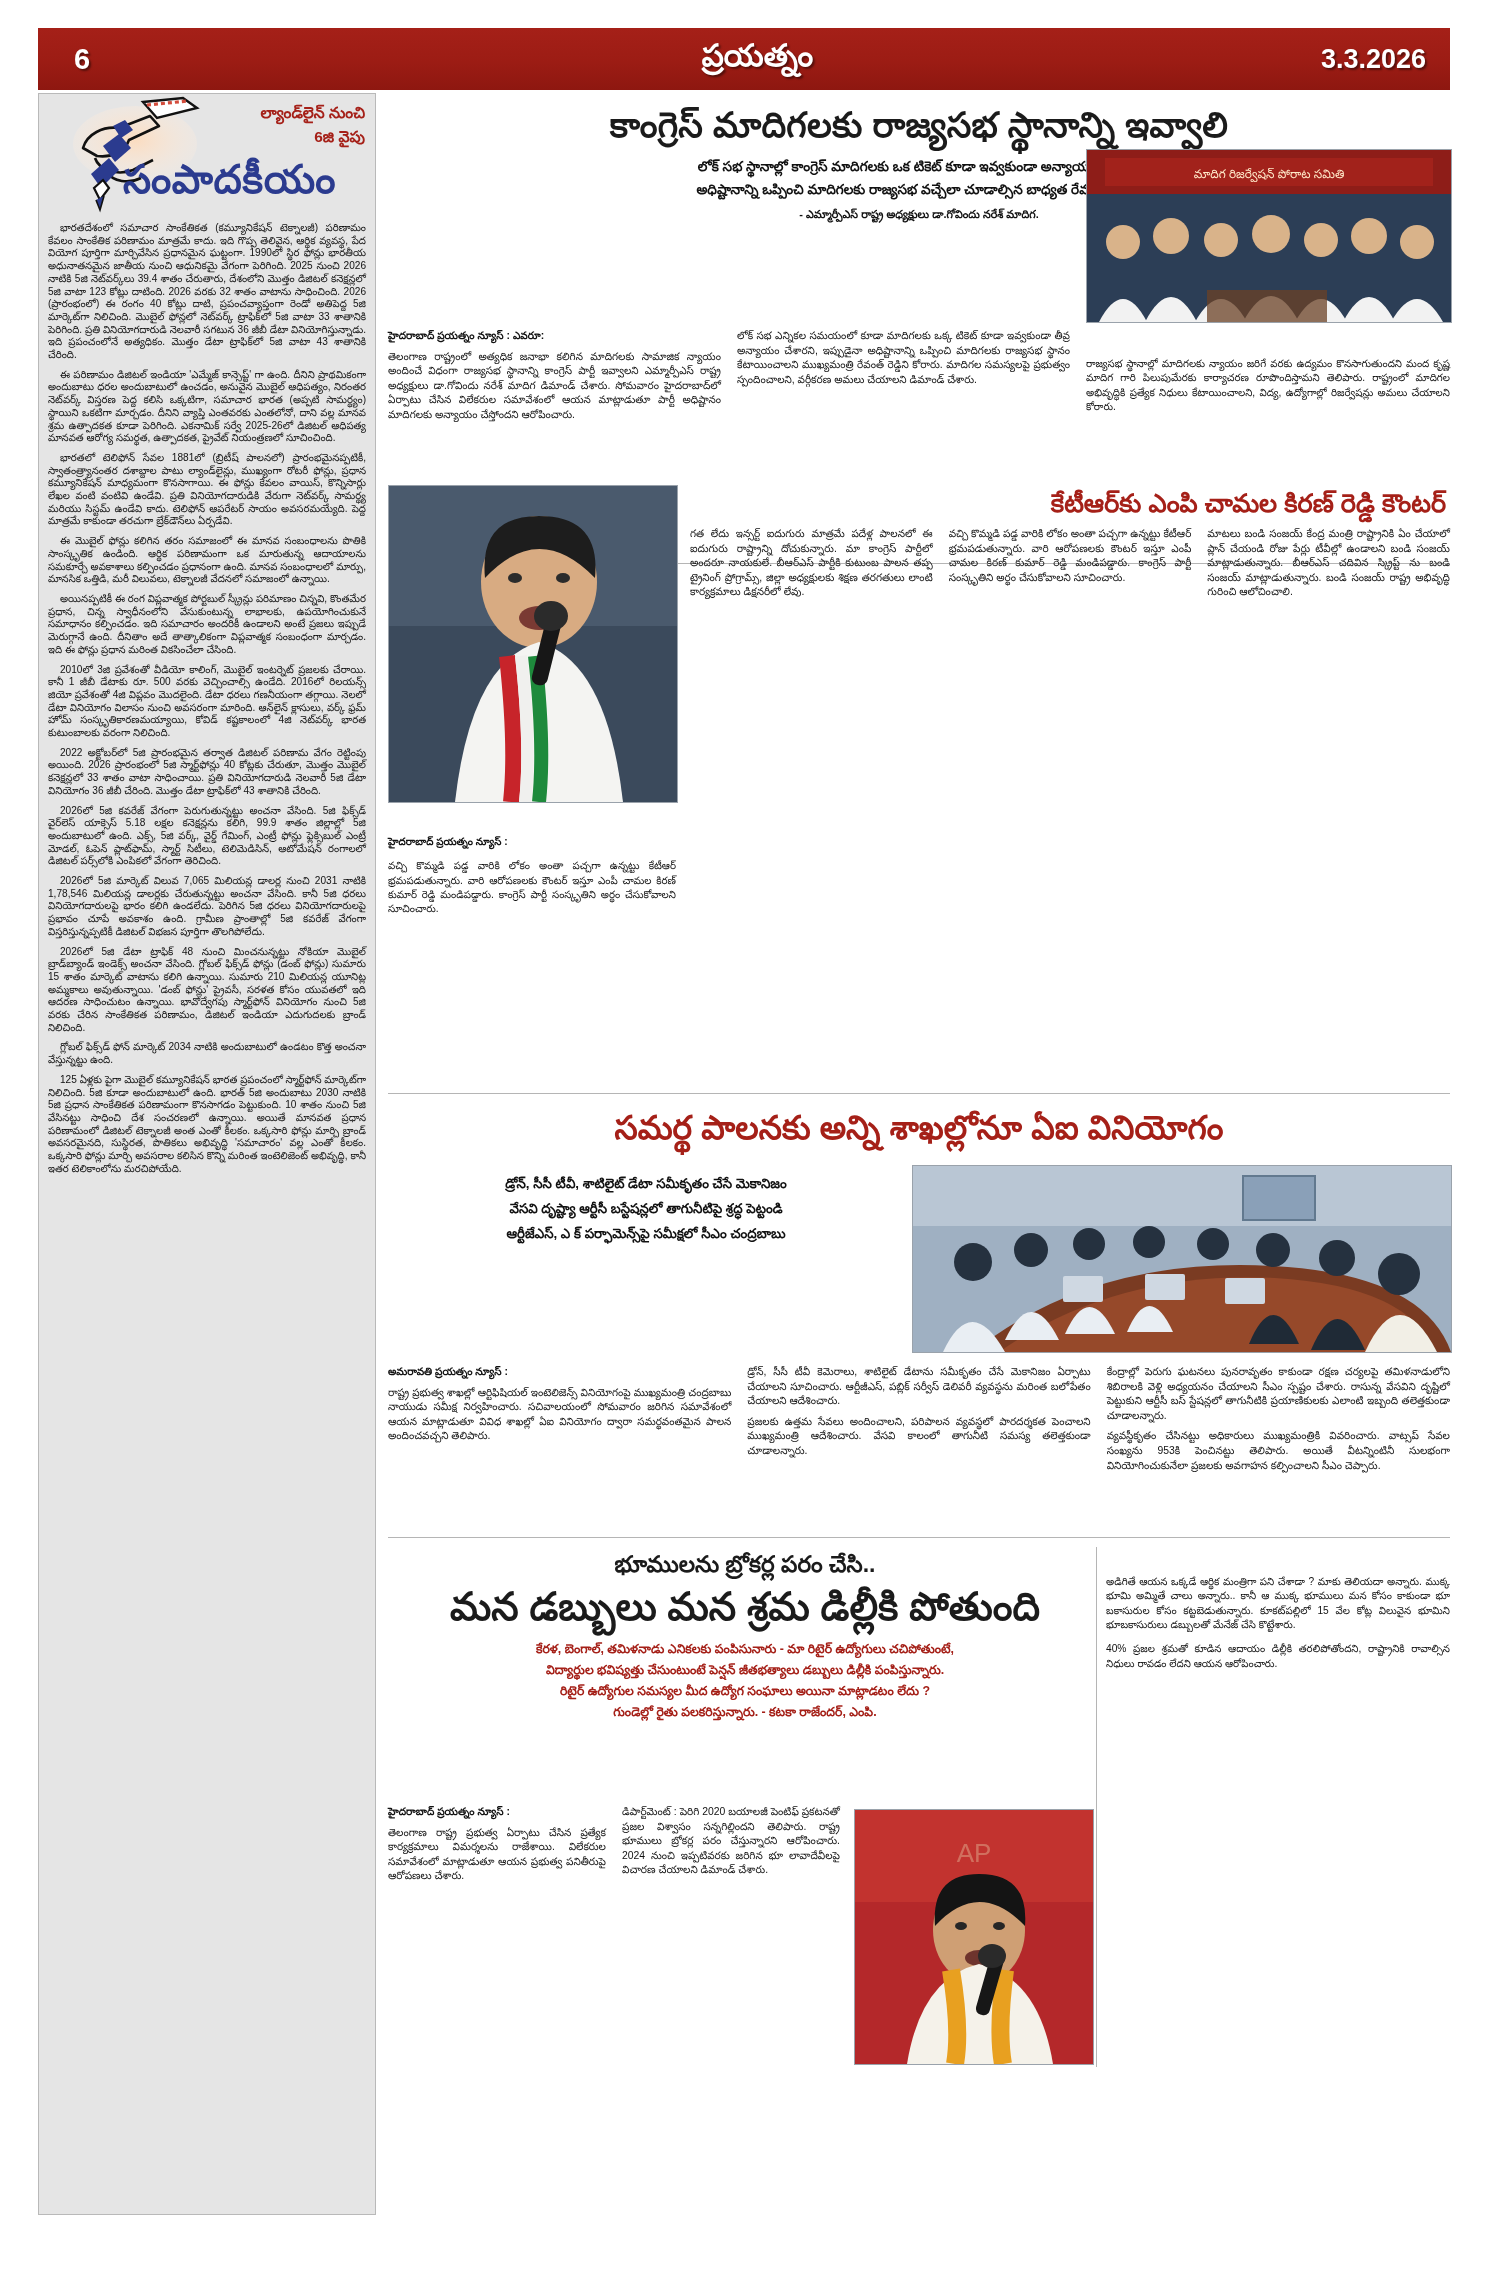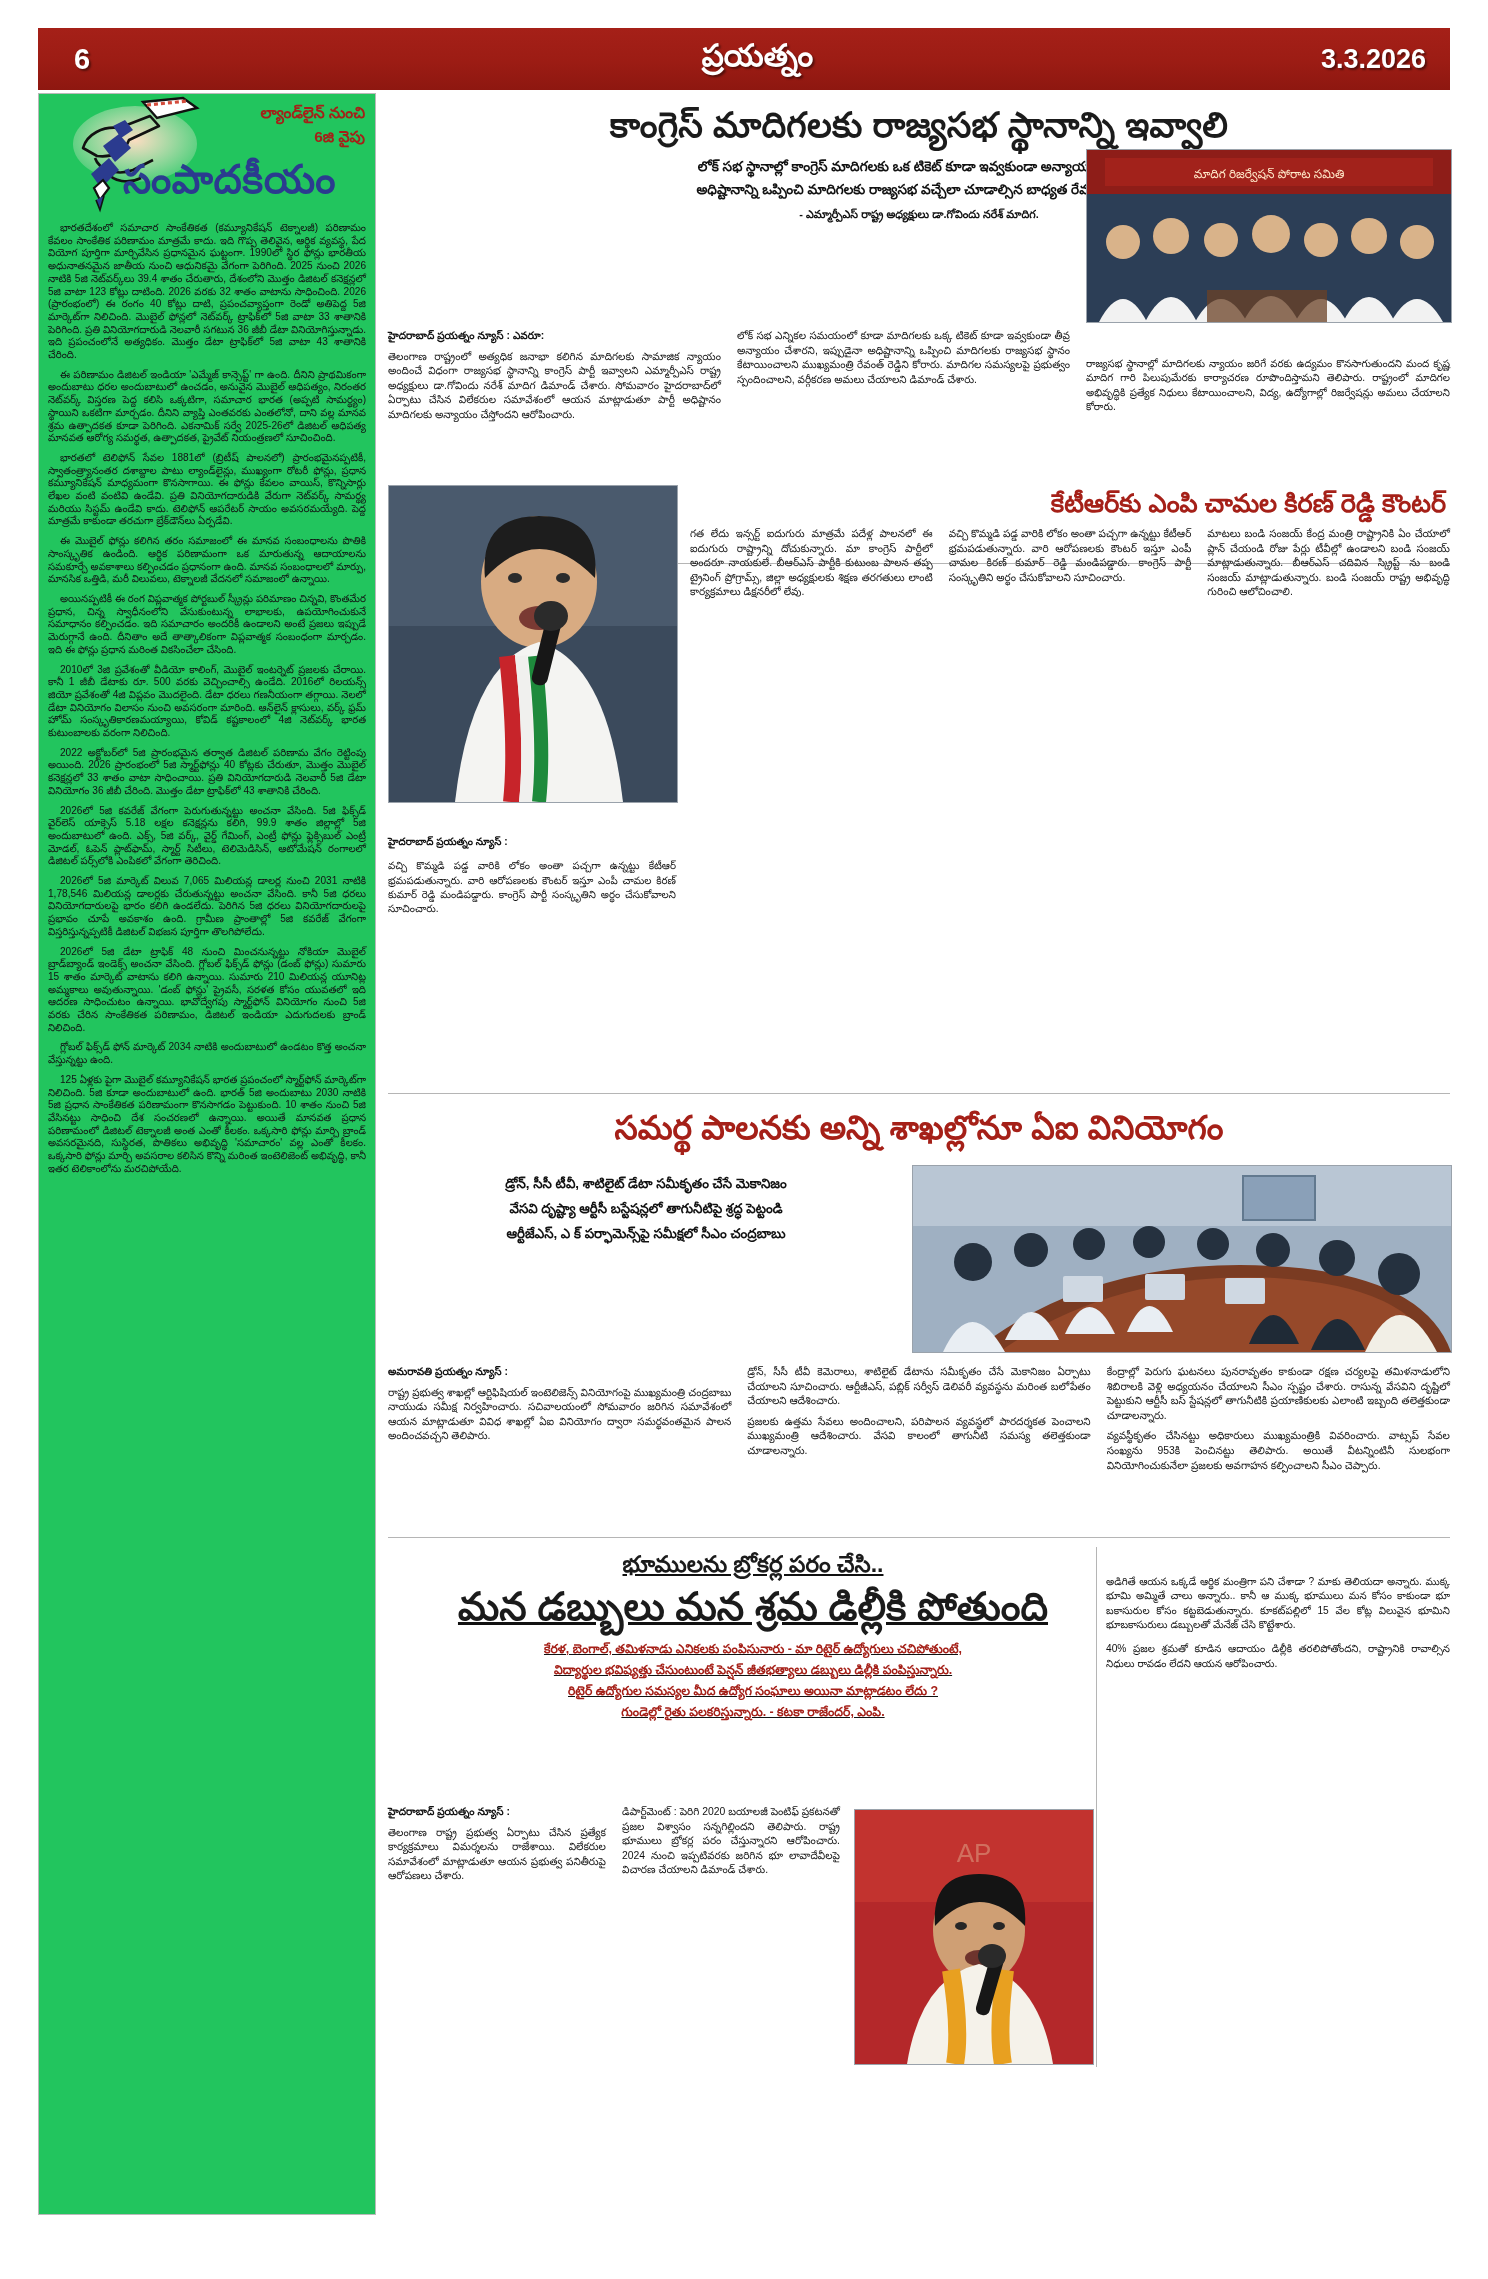--- a/index.html
+++ b/index.html
@@ -33,21 +33,21 @@
     padding-left:27px;
   }
   .banner .date{
     position:absolute;right:24px;color:#fff;font-weight:bold;font-size:27px;
     text-shadow:2px 2px 2px rgba(0,0,0,.45);
   }
 
   
   .leftcol{
     position:absolute;left:38px;top:93px;width:338px;height:2122px;
-    border:1px solid #b9b9b9;background:#22c55e;
+    border:1px solid #b9b9b9;background:#e5e5e5;
     box-sizing:border-box;
     padding:0;
   }
   .ed-head{
     position:relative;height:124px;overflow:hidden;
   }
   .ed-kicker{
     position:absolute;right:10px;top:8px;width:180px;
     color:#a52018;font-weight:bold;font-size:15.5px;line-height:21px;
     text-align:right;
@@ -331,21 +331,21 @@
         <p>రాష్ట్ర ప్రభుత్వ శాఖల్లో ఆర్టిఫిషియల్ ఇంటెలిజెన్స్ వినియోగంపై ముఖ్యమంత్రి చంద్రబాబు నాయుడు సమీక్ష నిర్వహించారు. సచివాలయంలో సోమవారం జరిగిన సమావేశంలో ఆయన మాట్లాడుతూ వివిధ శాఖల్లో ఏఐ వినియోగం ద్వారా సమర్థవంతమైన పాలన అందించవచ్చని తెలిపారు.</p>
         <p>డ్రోన్, సీసీ టీవీ కెమెరాలు, శాటిలైట్ డేటాను సమీకృతం చేసే మెకానిజం ఏర్పాటు చేయాలని సూచించారు. ఆర్టీజీఎస్, పబ్లిక్ సర్వీస్ డెలివరీ వ్యవస్థను మరింత బలోపేతం చేయాలని ఆదేశించారు.</p>
         <p>ప్రజలకు ఉత్తమ సేవలు అందించాలని, పరిపాలన వ్యవస్థలో పారదర్శకత పెంచాలని ముఖ్యమంత్రి ఆదేశించారు. వేసవి కాలంలో తాగునీటి సమస్య తలెత్తకుండా చూడాలన్నారు.</p>
         <p>కేంద్రాల్లో పెరుగు ఘటనలు పునరావృతం కాకుండా రక్షణ చర్యలపై తమిళనాడులోని శిబిరాలకి వెళ్లి అధ్యయనం చేయాలని సీఎం స్పష్టం చేశారు. రాసున్న వేసవిని దృష్టిలో పెట్టుకుని ఆర్టీసీ బస్ స్టేషన్లలో తాగునీటికి ప్రయాణికులకు ఎలాంటి ఇబ్బంది తలెత్తకుండా చూడాలన్నారు.</p>
         <p>వ్యవస్థీకృతం చేసినట్టు అధికారులు ముఖ్యమంత్రికి వివరించారు. వాట్సప్ సేవల సంఖ్యను 953కి పెంచినట్టు తెలిపారు. అయితే వీటన్నింటినీ సులభంగా వినియోగించుకునేలా ప్రజలకు అవగాహన కల్పించాలని సీఎం చెప్పారు.</p>
       </div>
     </div>
 
     <div class="hsep" style="left:0;top:1444px;width:1062px;"></div>
 
-    <div class="blk" style="left:8px;top:1454px;width:714px;text-decoration:underline;">
+    <div class="blk" style="left:0;top:1454px;width:714px;">
       <div class="hl-black" style="font-size:23px;line-height:34px;">భూములను బ్రోకర్ల పరం చేసి..</div>
       <div class="hl-black" style="font-size:39px;line-height:52px;">మన డబ్బులు మన శ్రమ డిల్లీకి పోతుంది</div>
       <div class="deck deck-red" style="font-size:12.4px;line-height:21px;margin-top:6px;">కేరళ, బెంగాల్, తమిళనాడు ఎనికలకు పంపిసునారు - మా రిటైర్ ఉద్యోగులు చచిపోతుంటే,</div>
       <div class="deck deck-red" style="font-size:12.4px;line-height:21px;">విద్యార్థుల భవిష్యత్తు చేసుంటుంటే పెన్షన్ జీతభత్యాలు డబ్బులు డిల్లీకి పంపిస్తున్నారు.</div>
       <div class="deck deck-red" style="font-size:12.4px;line-height:21px;">రిటైర్ ఉద్యోగుల సమస్యల మీద ఉద్యోగ సంఘాలు అయినా మాట్లాడటం లేదు ?</div>
       <div class="deck deck-red" style="font-size:12.4px;line-height:21px;">గుండెల్లో రైతు పలకరిస్తున్నారు. - కటకా రాజేందర్, ఎంపి.</div>
     </div>
 
     <div class="blk" style="left:0;top:1712px;width:452px;">
       <div class="cols2">

